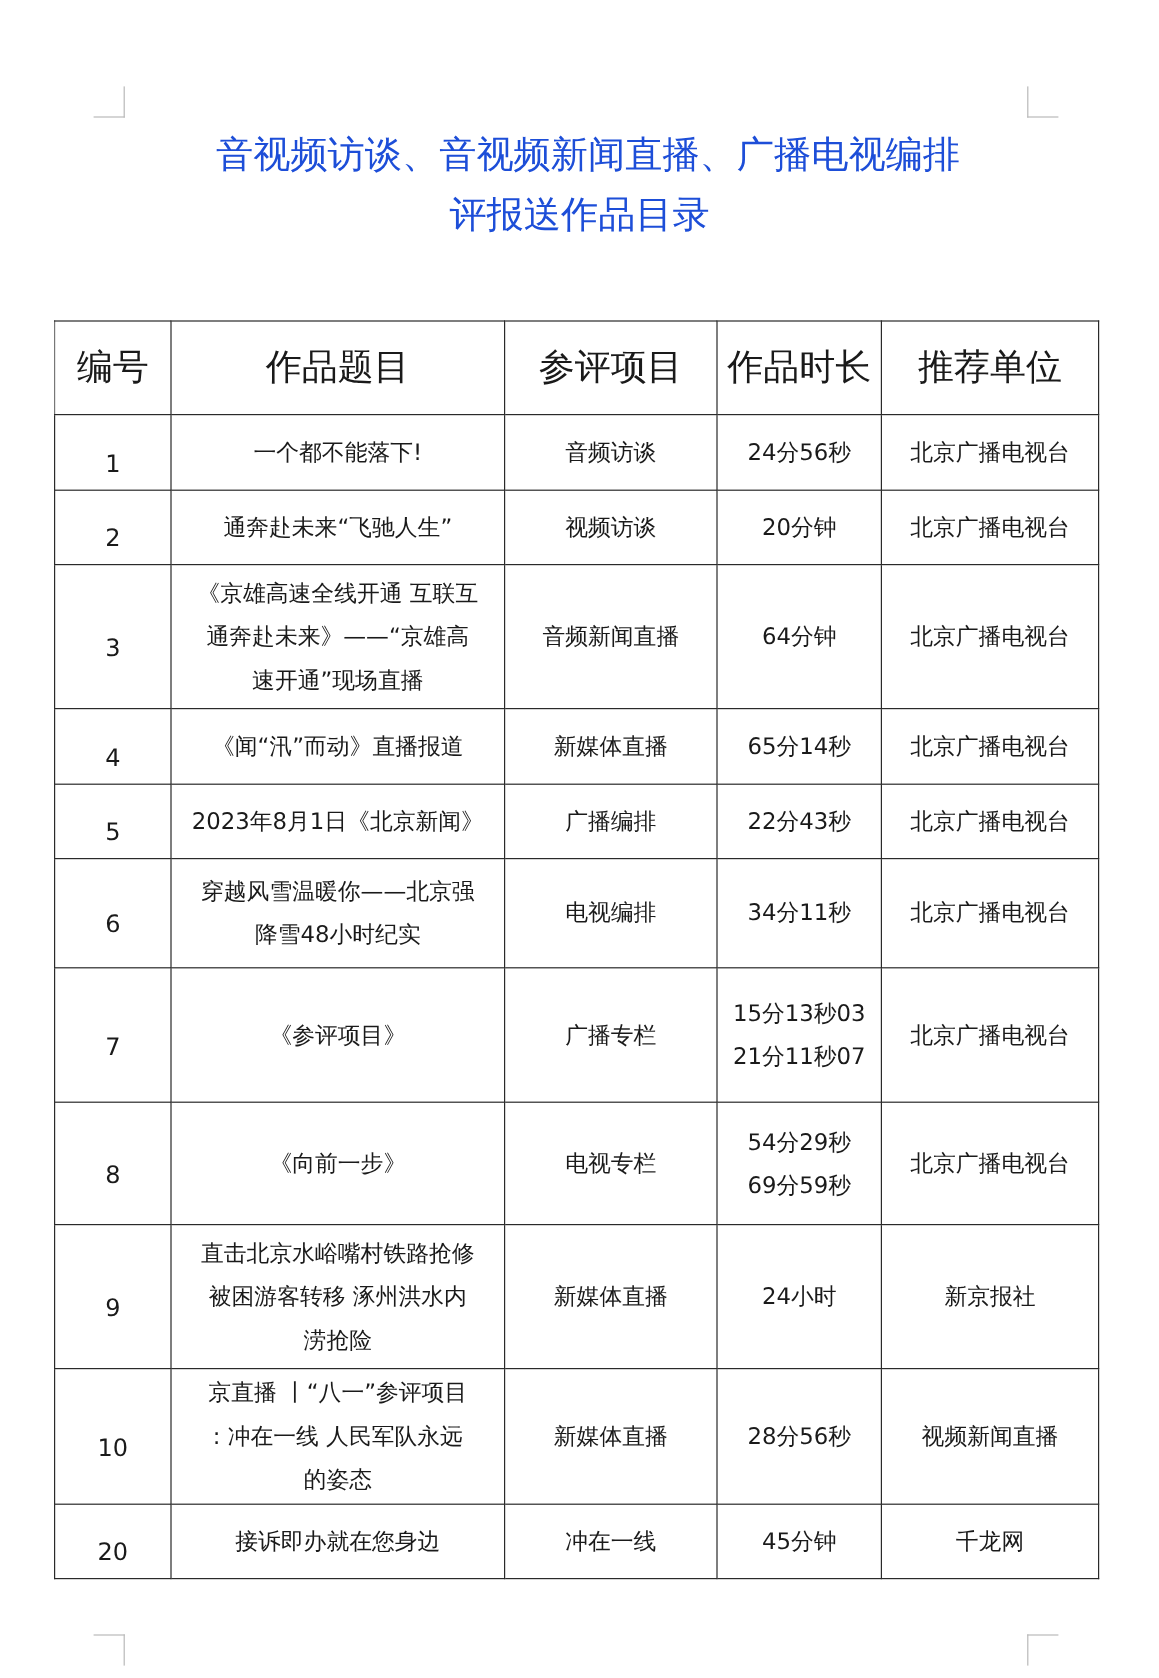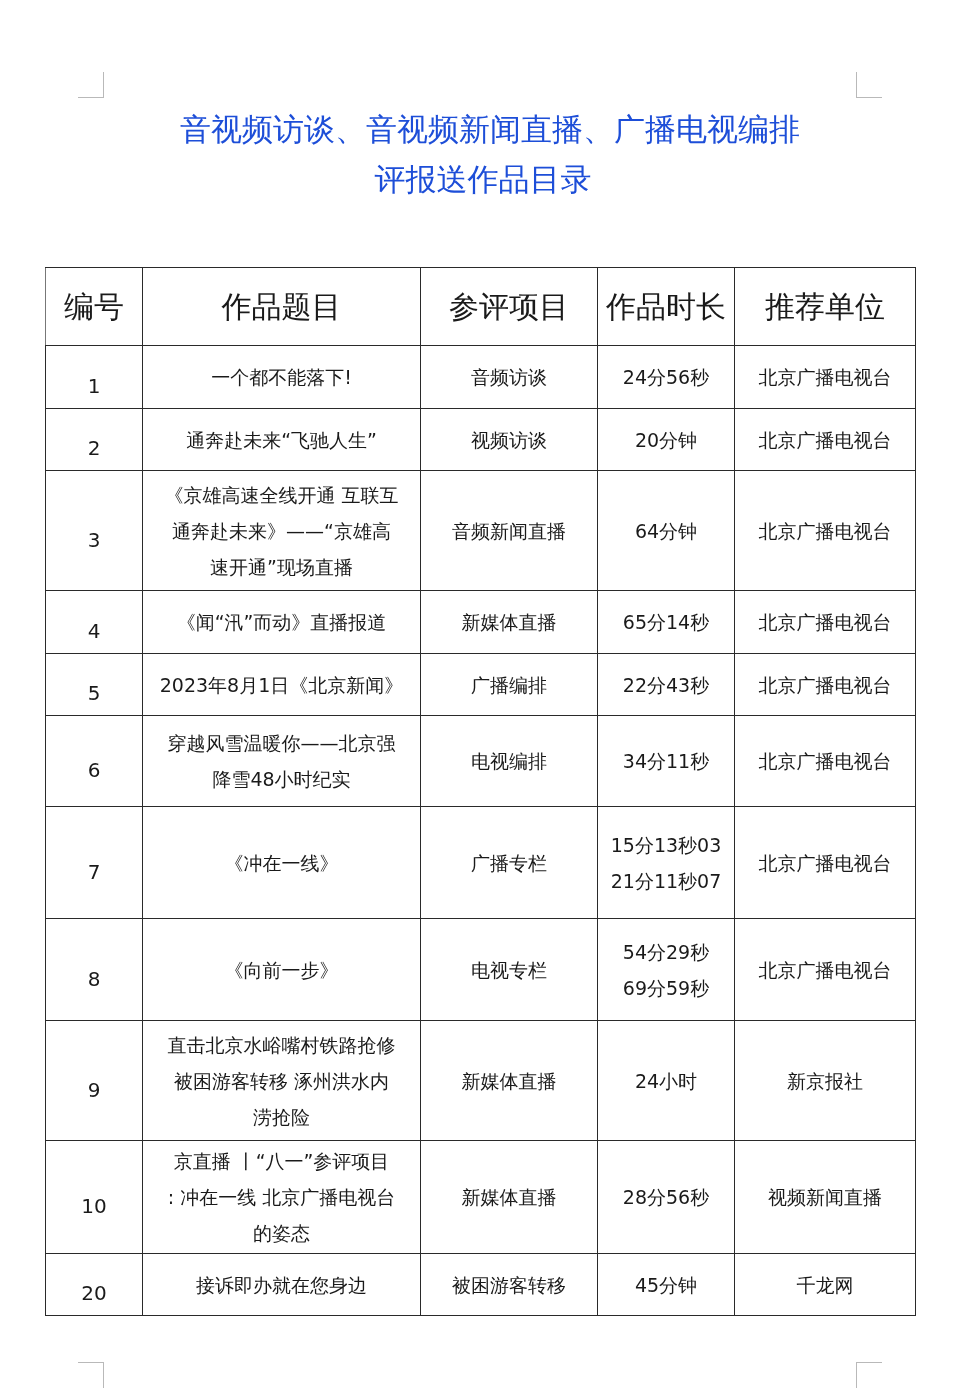--- a/index.html
+++ b/index.html
@@ -133,21 +133,21 @@
       </td>
       <td>电视编排</td>
       <td class="dur">
           <span>34分11秒</span>
         </td>
       <td>北京广播电视台</td>
     </tr>
     <tr style="height:112px">
       <td class="no mid">7</td>
       <td class="title-cell">
-          <span>《冲在一线》</span>
+          <span>《参评项目》</span>
         </td>
       <td>广播专栏</td>
       <td class="dur">
         <span>15分13秒03</span>
         <span>21分11秒07</span>
       </td>
       <td>北京广播电视台</td>
     </tr>
     <tr style="height:102px">
       <td class="no mid">8</td>
@@ -171,34 +171,34 @@
       <td>新媒体直播</td>
       <td class="dur">
           <span>24小时</span>
         </td>
       <td>新京报社</td>
     </tr>
     <tr style="height:113px">
       <td class="no mid">10</td>
       <td class="title-cell">
         <span>京直播  丨“八一”参评项目</span>
-        <span>: 冲在一线  北京广播电视台</span>
+        <span>: 冲在一线  人民军队永远</span>
         <span>的姿态</span>
       </td>
       <td>新媒体直播</td>
       <td class="dur">
           <span>28分56秒</span>
         </td>
       <td>视频新闻直播</td>
     </tr>
     <tr style="height:62px">
       <td class="no">20</td>
       <td class="title-cell">
           <span>接诉即办就在您身边</span>
         </td>
-      <td>被困游客转移</td>
+      <td>冲在一线</td>
       <td class="dur">
           <span>45分钟</span>
         </td>
       <td>千龙网</td>
     </tr>
   </tbody>
 </table>
 
 </body></html>

